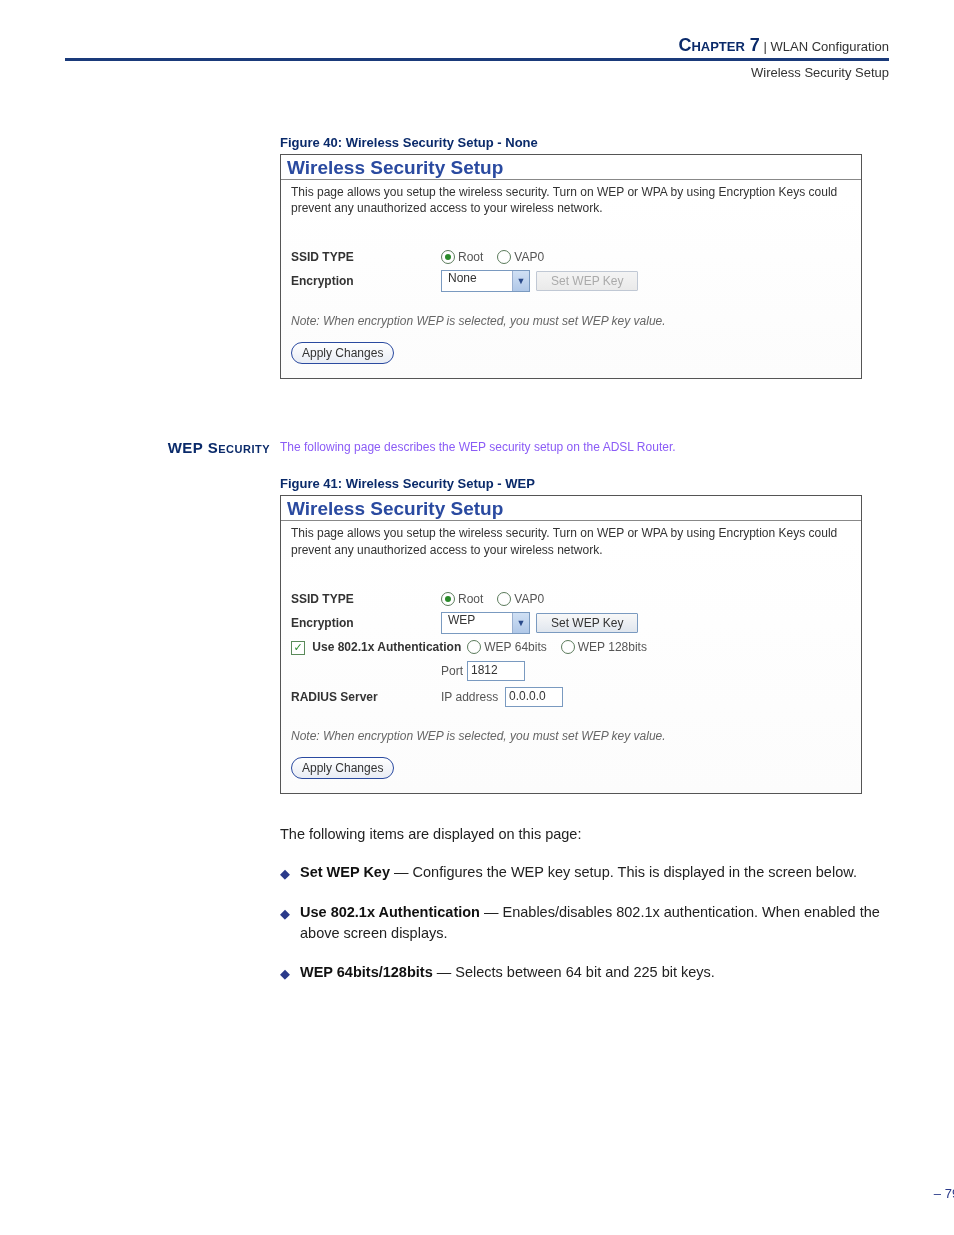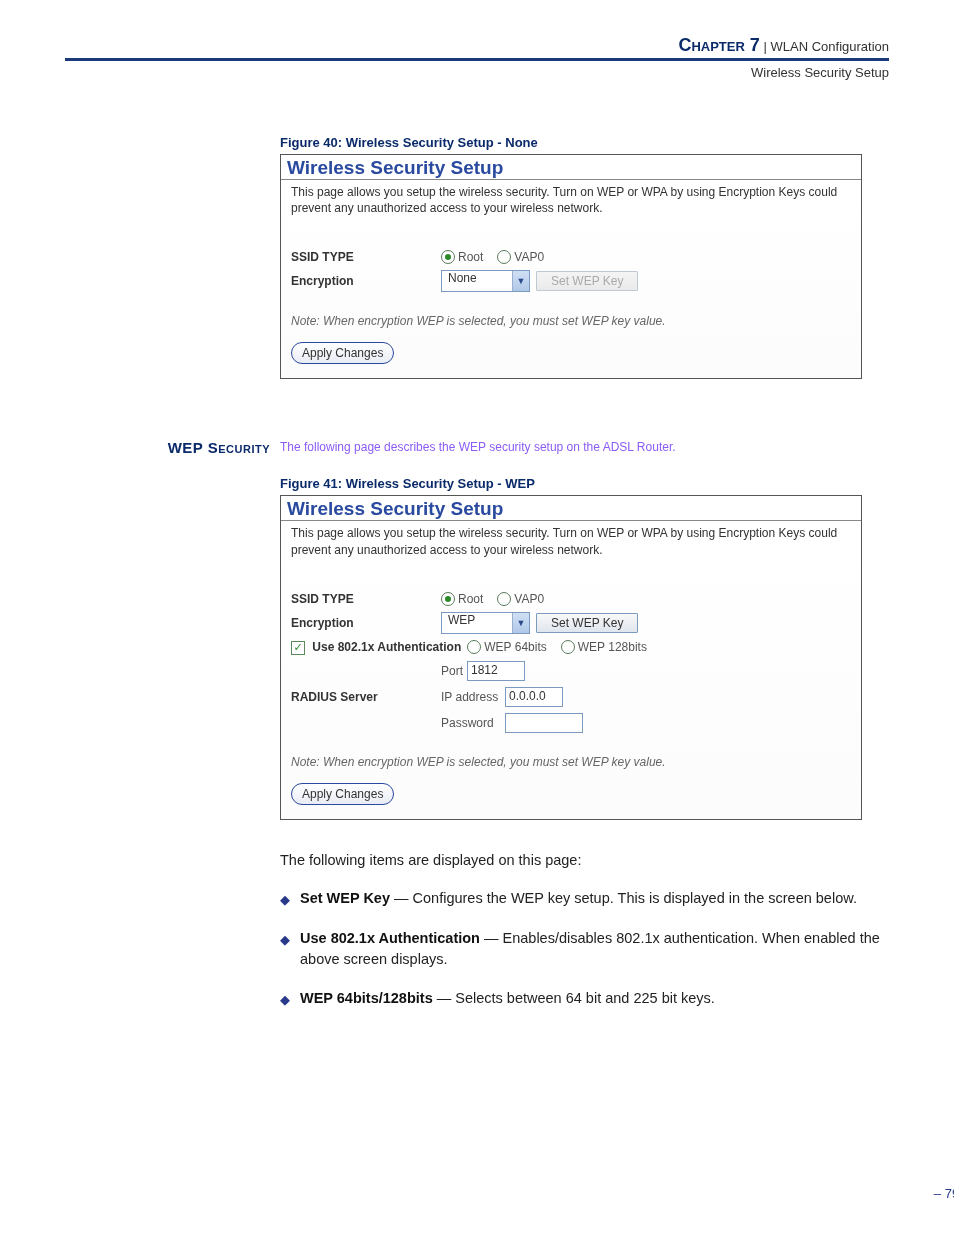--- a/index.html
+++ b/index.html
@@ -334,25 +334,20 @@
         <span class="sub-label">Port</span>
         <span class="input-field" style="width:50px;">1812</span>
       </div>
 
       <div class="form-row">
         <span class="form-label">RADIUS Server</span>
         <span class="sub-label" style="width:60px;">IP address</span>
         <span class="input-field" style="width:50px;">0.0.0.0</span>
       </div>
 
-      <div class="form-row">
-        <span class="form-label"></span>
-        <span class="sub-label" style="width:60px;">Password</span>
-        <span class="input-field" style="width:70px;"></span>
-      </div>
 
       <div class="note">Note: When encryption WEP is selected, you must set WEP key value.</div>
       <div class="apply-btn">Apply Changes</div>
     </div>
   </div>
 
   <div class="body-text">The following items are displayed on this page:</div>
 
   <div class="bullet-list">
     <div class="bullet-item">

